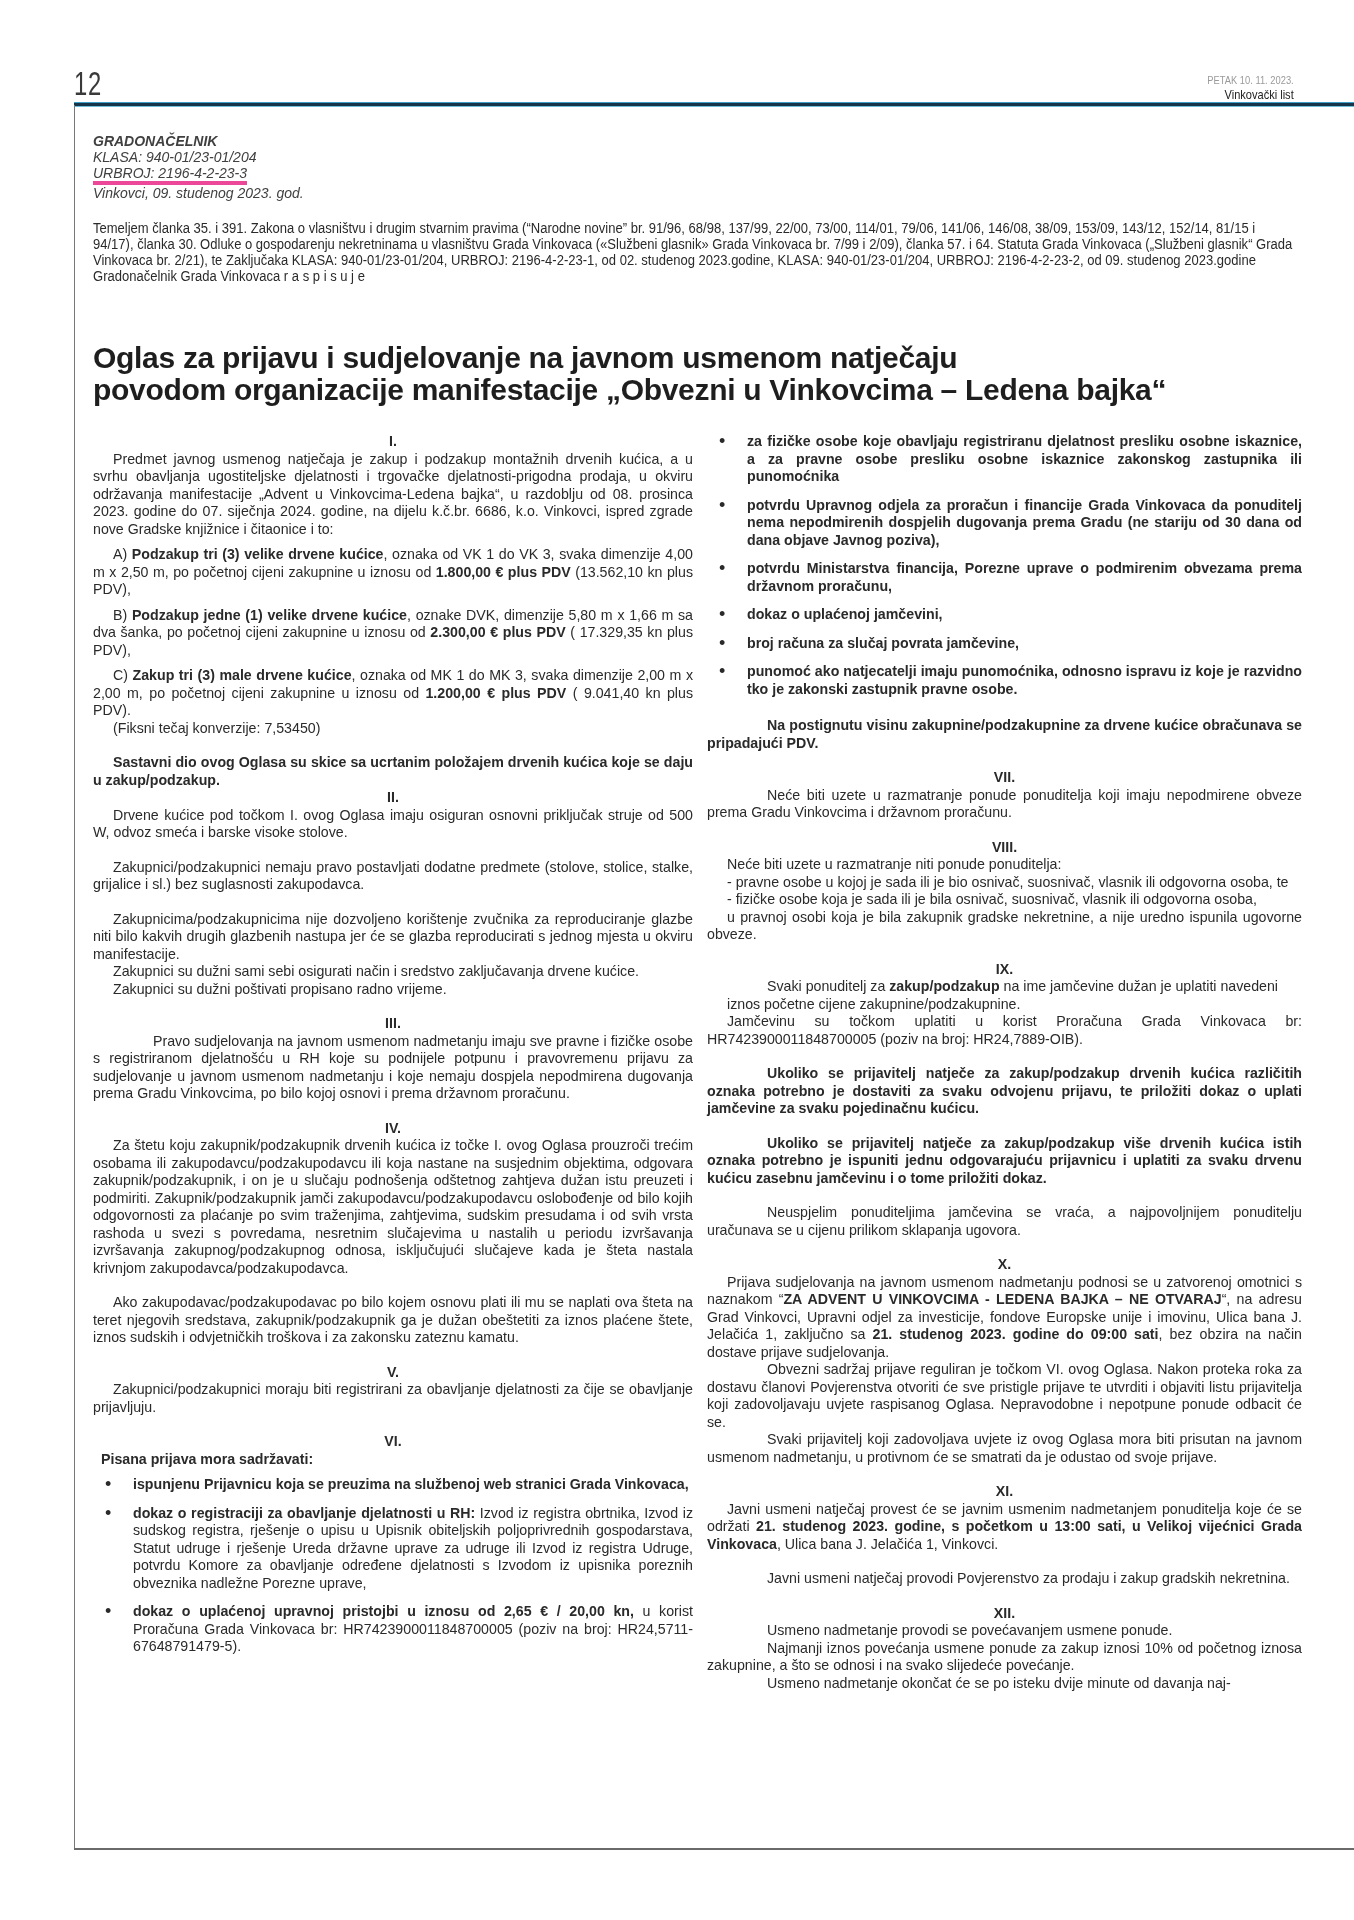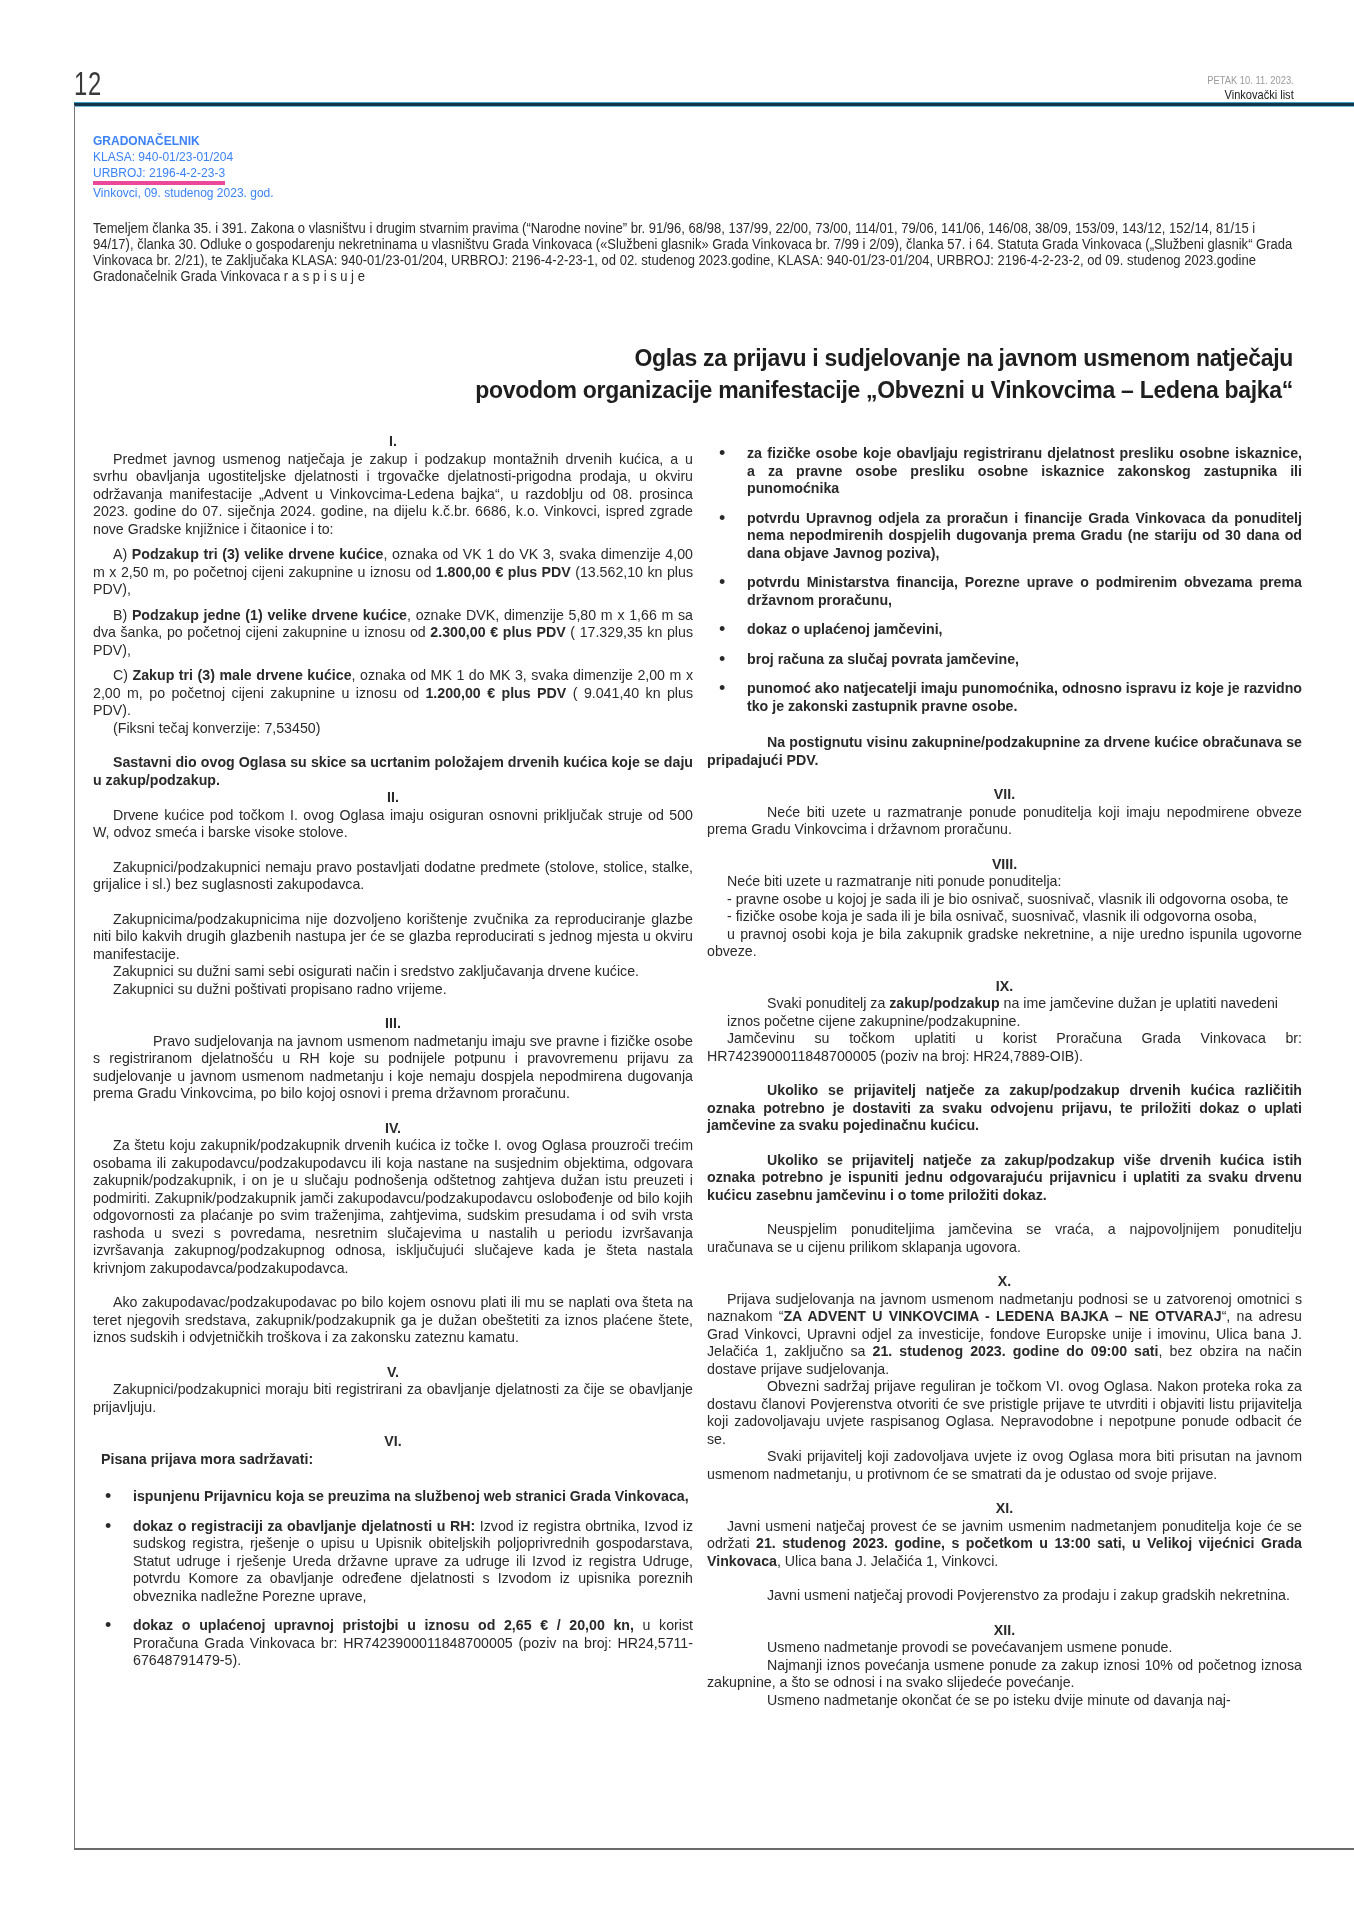--- a/index.html
+++ b/index.html
@@ -9,39 +9,39 @@
                  font-family: "Liberation Sans Narrow", "Liberation Sans", sans-serif; font-weight: 300;
                  color: #3a3a3a; transform: scaleX(0.7); transform-origin: left top; letter-spacing: 1px; }
   .masthead { position: absolute; right: 60px; top: 74px; text-align: right; }
   .masthead .date { font-size: 11px; color: #9a9a9a; line-height: 13px; transform: scaleX(0.85); transform-origin: right; }
   .masthead .paper { font-size: 13px; color: #222; line-height: 15px; transform: scaleX(0.85); transform-origin: right; }
   .top-rule { position: absolute; left: 74px; right: 0; top: 102px; height: 3px;
               background: #16344a; border-top: 1px solid #3aa0c8; border-bottom: 1px solid #6fc0dc; }
   .frame-left { position: absolute; left: 74px; top: 105px; width: 1px; height: 1745px; background: #777; }
   .bottom-rule { position: absolute; left: 74px; right: 0; top: 1848px; height: 2px; background: #6a6a6a; }
 
-  .header-block { position: absolute; left: 93px; top: 133px; font-size: 12px; line-height: 16px; color: #3b82f6; }
+  .header-block { position: absolute; left: 93px; top: 133px; font-size: 14px; line-height: 16px; color: #404040; font-style: italic; }
   .header-block .authority { font-weight: bold; }
   .header-block .urbroj { border-bottom: 4px solid #ec4899; display: inline-block; }
   .preamble { position: absolute; left: 93px; top: 220px; width: 1200px; font-size: 14px; line-height: 16px;
               color: #2a2a2a; transform: scaleX(0.93); transform-origin: left top; width: 1290px; }
-  .title { position: absolute; left: 93px; width: 1200px; top: 342px; text-align: right;
-           font-size: 23px; line-height: 32px; font-weight: bold; color: #1e1e1e; letter-spacing: -0.3px; }
+  .title { position: absolute; left: 93px; width: 1200px; top: 342px; text-align: left;
+           font-size: 30px; line-height: 32px; font-weight: bold; color: #1e1e1e; letter-spacing: -0.3px; }
 
   .col { position: absolute; top: 433px; font-size: 14.2px; line-height: 17.5px; color: #2a2a2a; text-align: justify; }
   .col-left { left: 93px; width: 600px; }
   .col-right { left: 707px; width: 595px; }
   .col p { margin: 0; }
   .sec { text-align: center; font-weight: bold; margin: 0; }
   .ind { text-indent: 20px; }
   .ind2 { text-indent: 60px; }
   .gap { height: 17px; }
   .gap-s { height: 8px; }
   ul.bul { list-style: none; margin: 0; padding: 0; }
-  ul.bul li { position: relative; padding-left: 40px; margin: 12px 0 11px 0; }
+  ul.bul li { position: relative; padding-left: 40px; margin: 0 0 11px 0; }
   ul.bul li::before { content: "\2022"; position: absolute; left: 12px; top: 0; font-size: 18px; }
   b { font-weight: bold; }
 </style>
 </head>
 <body>
 
 <div class="page-number">12</div>
 <div class="masthead">
   <div class="date">PETAK 10. 11. 2023.</div>
   <div class="paper">Vinkovački list</div>

